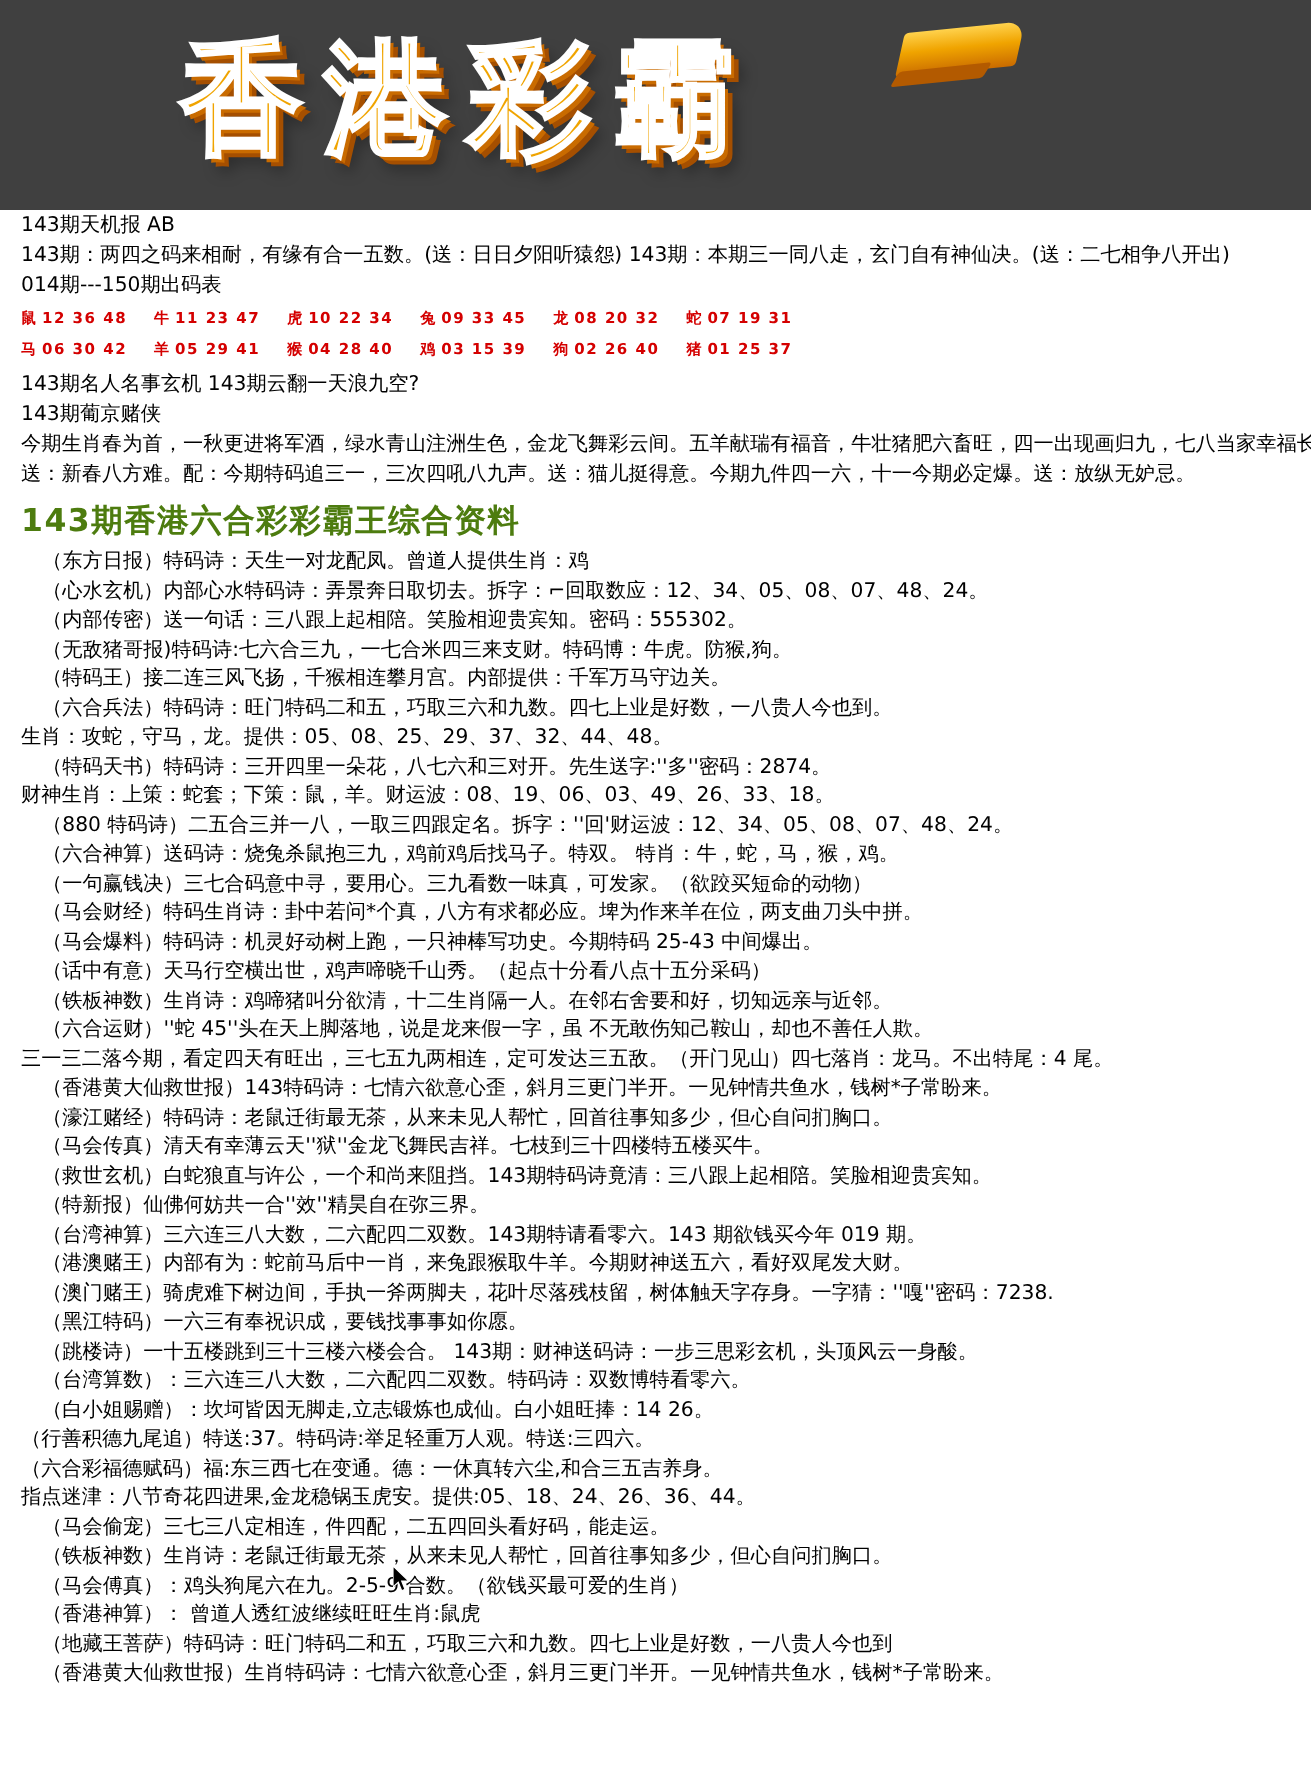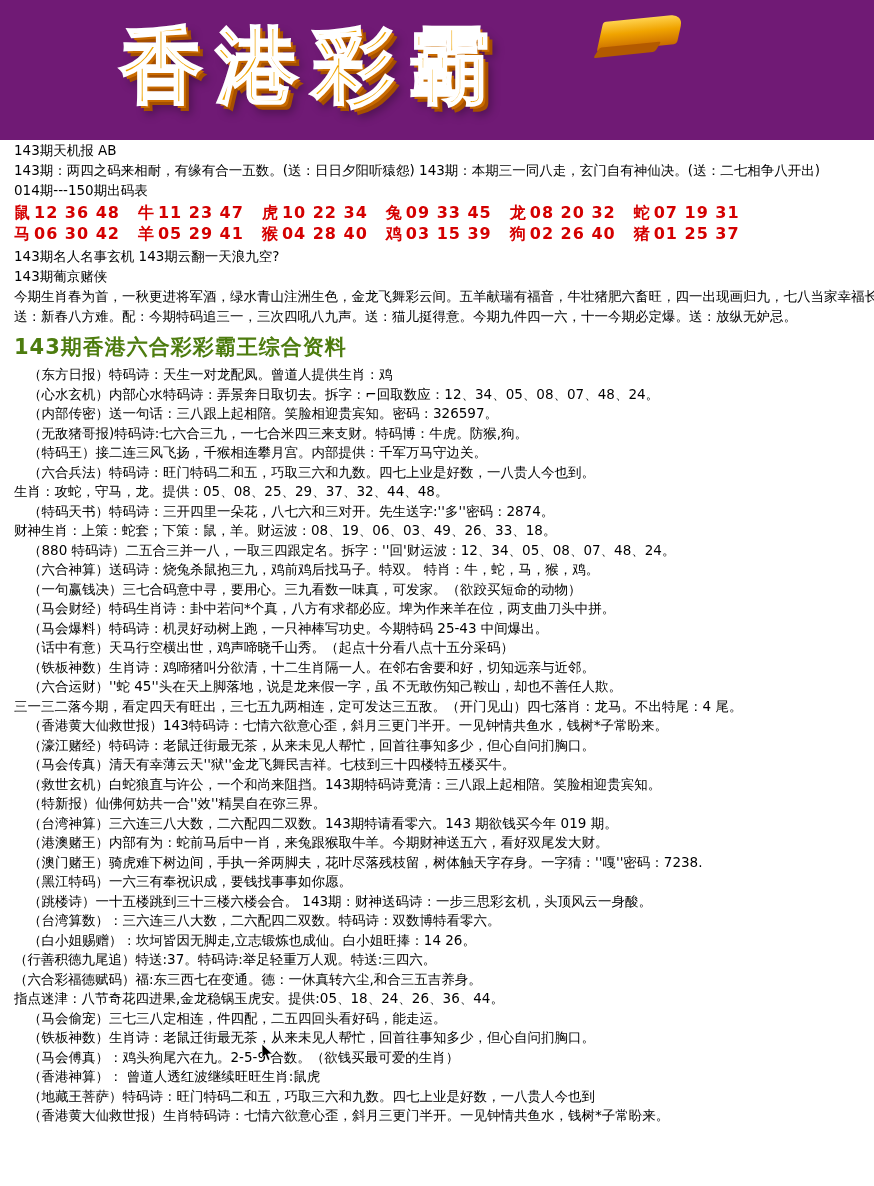--- a/index.html
+++ b/index.html
@@ -14,21 +14,21 @@
     box-sizing:border-box;
     padding:0 14px 10px 14px;
   }
   
   .banner{
     position:relative;
     height:140px;
     width:874px;
     margin-left:-14px;
     overflow:hidden;
-    background:#701a75;
+    background:#404040;
   }
   .banner-title{
     position:absolute;
     left:120px;
     top:12px;
     font-family:"DejaVu Sans","Liberation Sans",sans-serif;
     font-weight:bold;
     font-size:82px;
     letter-spacing:14px;
     color:#f0a400;
@@ -61,21 +61,21 @@
   
   .line{
     font-size:13.5px;
     line-height:20px;
     margin:0;
     white-space:nowrap;
   }
   
   .numtable{
     margin:2px 0 2px 0;
-    font-size:16px;
+    font-size:10px;
     line-height:21px;
   }
   .numrow{display:block;white-space:nowrap;}
   .zodiac{color:#d40000;font-weight:bold;}
   .num{color:#d40000;font-weight:bold;letter-spacing:1px;margin-left:4px;}
   .seg{display:inline-block;margin-right:18px;}
   
   .section-title{
     color:#4d7c0f;
     font-size:21px;
@@ -129,21 +129,21 @@
     <p class="line">143期葡京赌侠</p>
     <p class="line">今期生肖春为首，一秋更进将军酒，绿水青山注洲生色，金龙飞舞彩云间。五羊献瑞有福音，牛壮猪肥六畜旺，四一出现画归九，七八当家幸福长。</p>
     <p class="line">送：新春八方难。配：今期特码追三一，三次四吼八九声。送：猫儿挺得意。今期九件四一六，十一今期必定爆。送：放纵无妒忌。</p>
   </div>
 
   <h1 class="section-title">143期香港六合彩彩霸王综合资料</h1>
 
   <div>
     <p class="body-line indent">（东方日报）特码诗：天生一对龙配凤。曾道人提供生肖：鸡</p>
     <p class="body-line indent">（心水玄机）内部心水特码诗：弄景奔日取切去。拆字：⌐回取数应：12、34、05、08、07、48、24。</p>
-    <p class="body-line indent">（内部传密）送一句话：三八跟上起相陪。笑脸相迎贵宾知。密码：326597。</p>
+    <p class="body-line indent">（内部传密）送一句话：三八跟上起相陪。笑脸相迎贵宾知。密码：555302。</p>
     <p class="body-line indent">（无敌猪哥报)特码诗:七六合三九，一七合米四三来支财。特码博：牛虎。防猴,狗。</p>
     <p class="body-line indent">（特码王）接二连三风飞扬，千猴相连攀月宫。内部提供：千军万马守边关。</p>
     <p class="body-line indent">（六合兵法）特码诗：旺门特码二和五，巧取三六和九数。四七上业是好数，一八贵人今也到。</p>
     <p class="body-line">生肖：攻蛇，守马，龙。提供：05、08、25、29、37、32、44、48。</p>
     <p class="body-line indent">（特码天书）特码诗：三开四里一朵花，八七六和三对开。先生送字:''多''密码：2874。</p>
     <p class="body-line">财神生肖：上策：蛇套；下策：鼠，羊。财运波：08、19、06、03、49、26、33、18。</p>
     <p class="body-line indent">（880 特码诗）二五合三并一八，一取三四跟定名。拆字：''回'财运波：12、34、05、08、07、48、24。</p>
     <p class="body-line indent">（六合神算）送码诗：烧兔杀鼠抱三九，鸡前鸡后找马子。特双。 特肖：牛，蛇，马，猴，鸡。</p>
     <p class="body-line indent">（一句赢钱决）三七合码意中寻，要用心。三九看数一味真，可发家。（欲跤买短命的动物）</p>
     <p class="body-line indent">（马会财经）特码生肖诗：卦中若问*个真，八方有求都必应。埤为作来羊在位，两支曲刀头中拼。</p>

